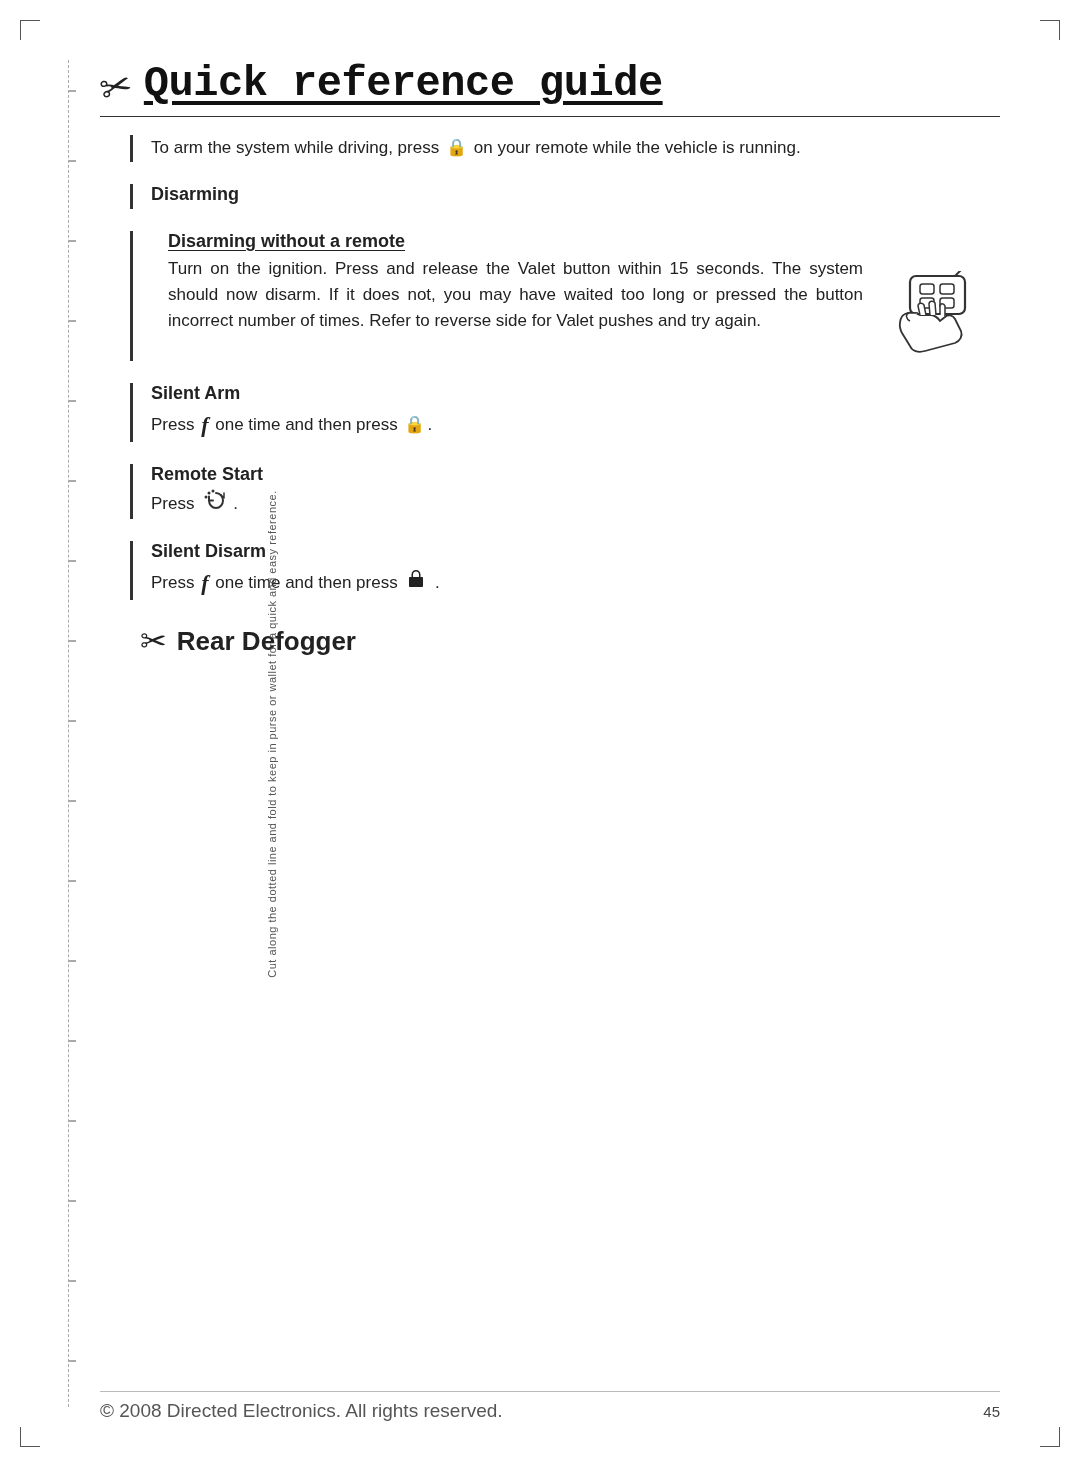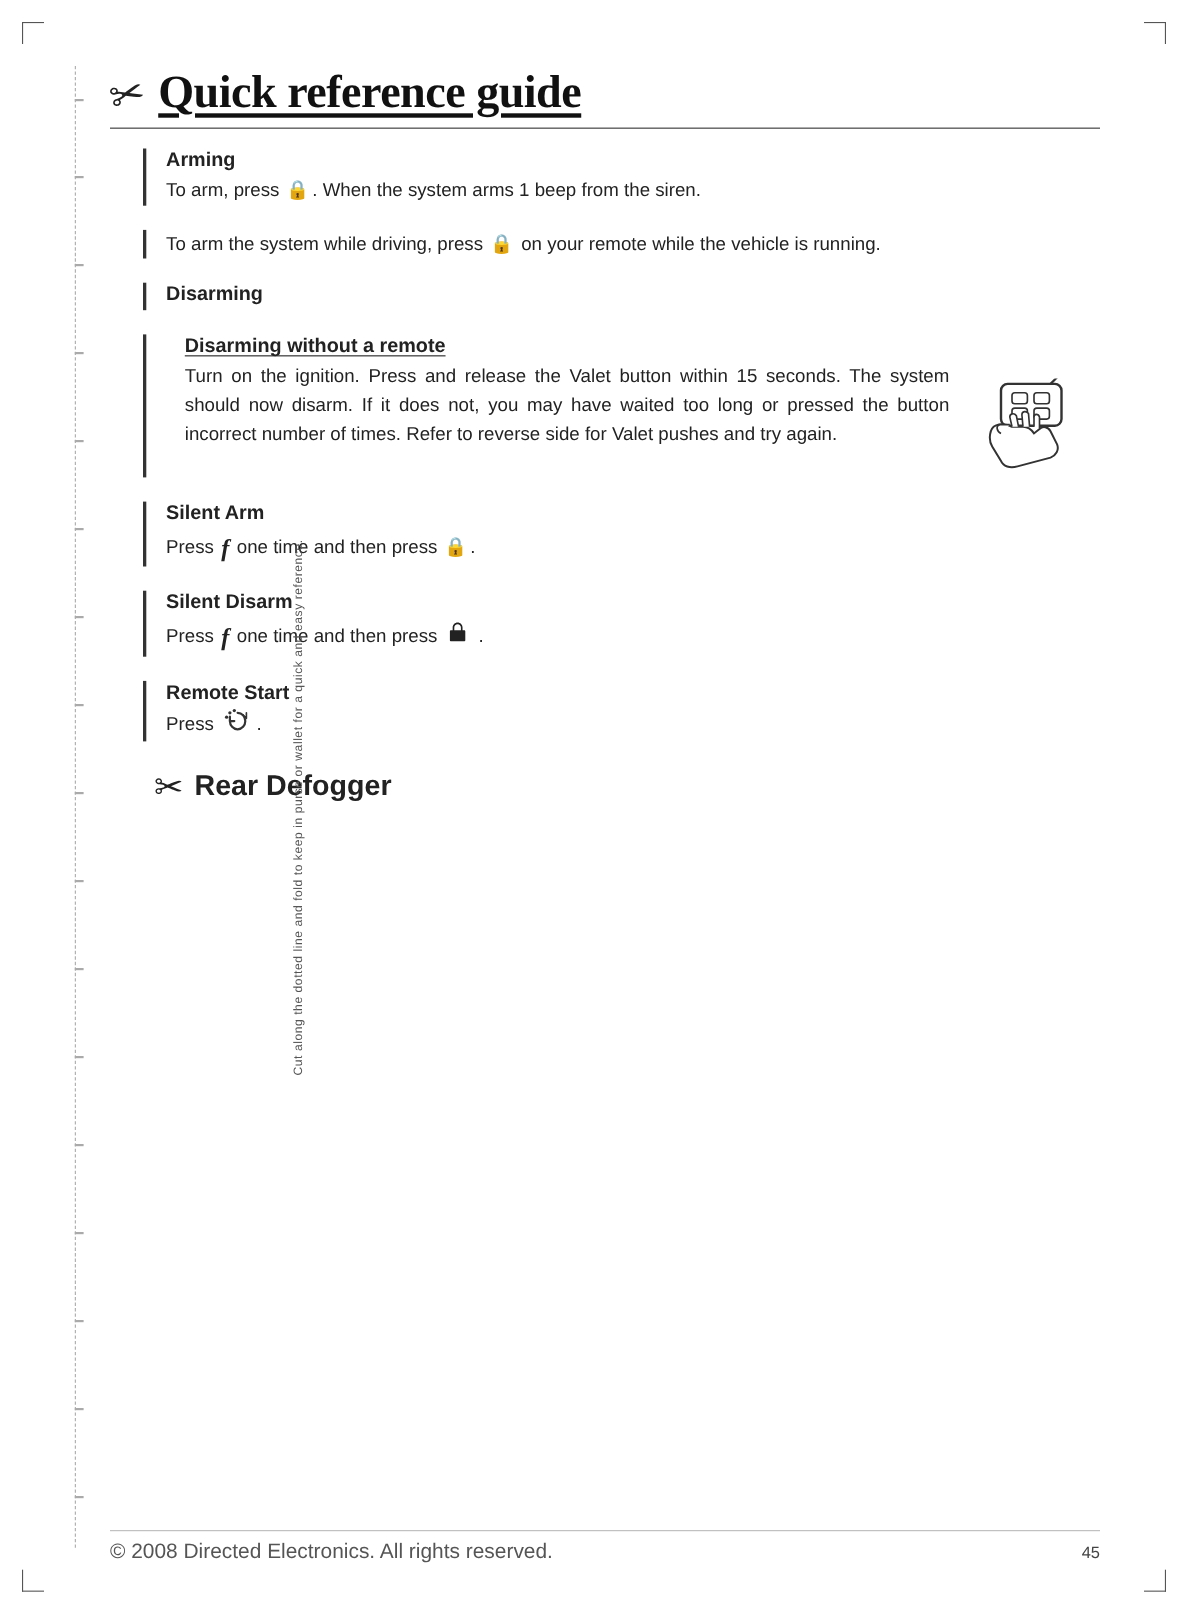--- a/index.html
+++ b/index.html
@@ -82,21 +82,21 @@
       display: inline-block;
       transform: rotate(-15deg);
     }
 
     .page-title {
       font-size: 42px;
       font-weight: bold;
       color: #111;
       text-decoration: underline;
       text-underline-offset: 6px;
-      font-family: Liberation Serif, serif;
+      font-family: Liberation Mono, monospace;
       letter-spacing: -0.5px;
     }
 
     
     .content {
       padding-left: 30px;
       margin-top: 18px;
     }
 
     .section {
@@ -276,29 +276,20 @@
   <div class="tick" style="top: 1280px;"></div>
   <div class="tick" style="top: 1360px;"></div>
 
   <div class="page-header">
     <span class="scissors-icon">✂</span>
     <h1 class="page-title">Quick reference guide</h1>
   </div>
 
   <div class="content">
 
-    <div class="section">
-      <div class="section-bar"></div>
-      <div class="section-body">
-        <div class="section-title">Arming</div>
-        <div class="section-text">
-          To arm, press <span class="lock-icon">🔒</span>. When the system arms 1 beep from the siren.
-        </div>
-      </div>
-    </div>
 
     <div class="section">
       <div class="section-bar"></div>
       <div class="section-body">
         <div class="section-text">
           To arm the system while driving, press <span class="lock-icon">🔒</span> on your remote while the vehicle is running.
         </div>
       </div>
     </div>
 
@@ -341,63 +332,63 @@
       </div>
     </div>
 
 
     <div class="section">
       <div class="section-bar"></div>
       <div class="section-body">
         <div class="section-title">Silent Arm</div>
         <div class="section-text">
           Press <span class="func-icon" style="font-size:22px; font-family: 'Times New Roman', serif; font-style:italic; font-weight:bold;">f</span> one time and then press <span class="lock-icon">🔒</span>.
+        </div>
+      </div>
+    </div>
+
+    <div class="section">
+      <div class="section-bar"></div>
+      <div class="section-body">
+        <div class="section-title">Remote Start</div>
+        <div class="section-text">
+          Press
+          <span style="display:inline-block; vertical-align:middle; margin:0 4px;">
+            
+            <svg width="26" height="22" viewBox="0 0 26 22" fill="none" xmlns="http://www.w3.org/2000/svg">
+
+              <circle cx="3" cy="8" r="1.5" fill="#333"></circle>
+              <circle cx="6" cy="4" r="1.5" fill="#333"></circle>
+              <circle cx="10" cy="2" r="1.5" fill="#333"></circle>
+
+              <path d="M13 4 C17 4 20 7.5 20 11.5 C20 15.5 17 19 13 19 C9 19 6 15.5 6 11.5" stroke="#333" stroke-width="2" fill="none" stroke-linecap="round"></path>
+              <path d="M6 7.5 L6 11.5 L10 11.5" stroke="#333" stroke-width="2" fill="none" stroke-linecap="round" stroke-linejoin="round"></path>
+
+              <path d="M18 6 L21 9 L21 4" stroke="#333" stroke-width="1.5" fill="none" stroke-linecap="round" stroke-linejoin="round"></path>
+            </svg>
+          </span>.
         </div>
       </div>
     </div>
 
     <div class="section">
       <div class="section-bar"></div>
       <div class="section-body">
         <div class="section-title">Silent Disarm</div>
         <div class="section-text">
           Press <span class="func-icon" style="font-size:22px; font-family: 'Times New Roman', serif; font-style:italic; font-weight:bold;">f</span> one time and then press
           <span style="display:inline-block; vertical-align:middle; margin:0 3px;">
             <svg width="22" height="22" viewBox="0 0 22 22" fill="none" xmlns="http://www.w3.org/2000/svg">
               <path d="M11 2C8.5 2 6.5 4 6.5 6.5V9H5C4.4 9 4 9.4 4 10V18C4 18.6 4.4 19 5 19H17C17.6 19 18 18.6 18 18V10C18 9.4 17.6 9 17 9H15.5V6.5C15.5 4 13.5 2 11 2ZM11 3.5C12.7 3.5 14 4.8 14 6.5V9H8V6.5C8 4.8 9.3 3.5 11 3.5Z" fill="#222"></path>
             </svg>
           </span> .
         </div>
       </div>
     </div>
 
-    <div class="section">
-      <div class="section-bar"></div>
-      <div class="section-body">
-        <div class="section-title">Remote Start</div>
-        <div class="section-text">
-          Press
-          <span style="display:inline-block; vertical-align:middle; margin:0 4px;">
-            
-            <svg width="26" height="22" viewBox="0 0 26 22" fill="none" xmlns="http://www.w3.org/2000/svg">
-
-              <circle cx="3" cy="8" r="1.5" fill="#333"></circle>
-              <circle cx="6" cy="4" r="1.5" fill="#333"></circle>
-              <circle cx="10" cy="2" r="1.5" fill="#333"></circle>
-
-              <path d="M13 4 C17 4 20 7.5 20 11.5 C20 15.5 17 19 13 19 C9 19 6 15.5 6 11.5" stroke="#333" stroke-width="2" fill="none" stroke-linecap="round"></path>
-              <path d="M6 7.5 L6 11.5 L10 11.5" stroke="#333" stroke-width="2" fill="none" stroke-linecap="round" stroke-linejoin="round"></path>
-
-              <path d="M18 6 L21 9 L21 4" stroke="#333" stroke-width="1.5" fill="none" stroke-linecap="round" stroke-linejoin="round"></path>
-            </svg>
-          </span>.
-        </div>
-      </div>
-    </div>
-
     <div class="rear-defogger">
       <span class="scissors-small" style="font-size:32px; position:relative;">
         ✂
         
       </span>
       <span class="rear-title">Rear Defogger</span>
     </div>
 
   </div>
 

